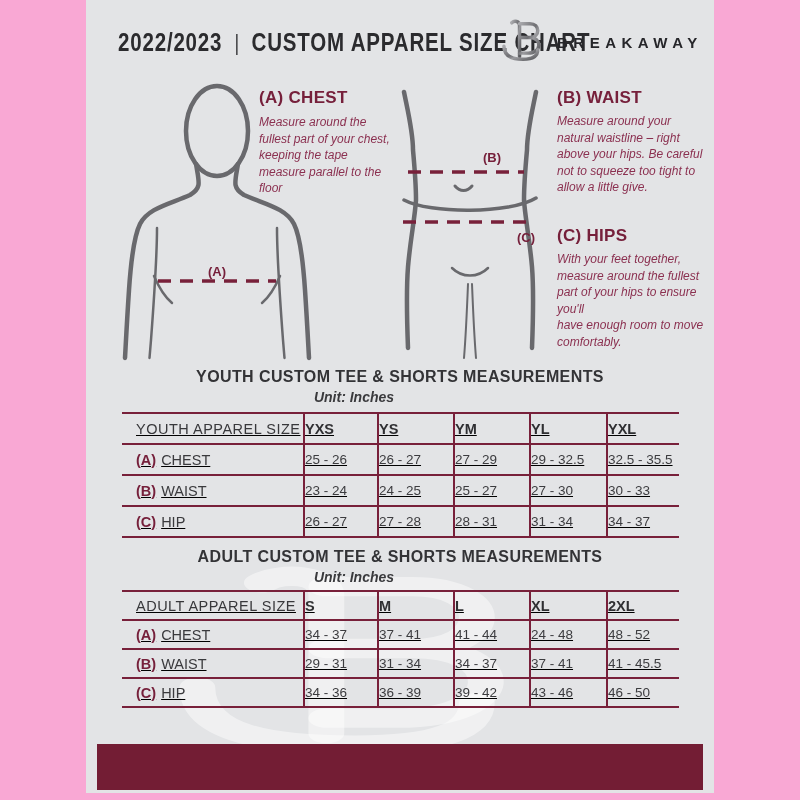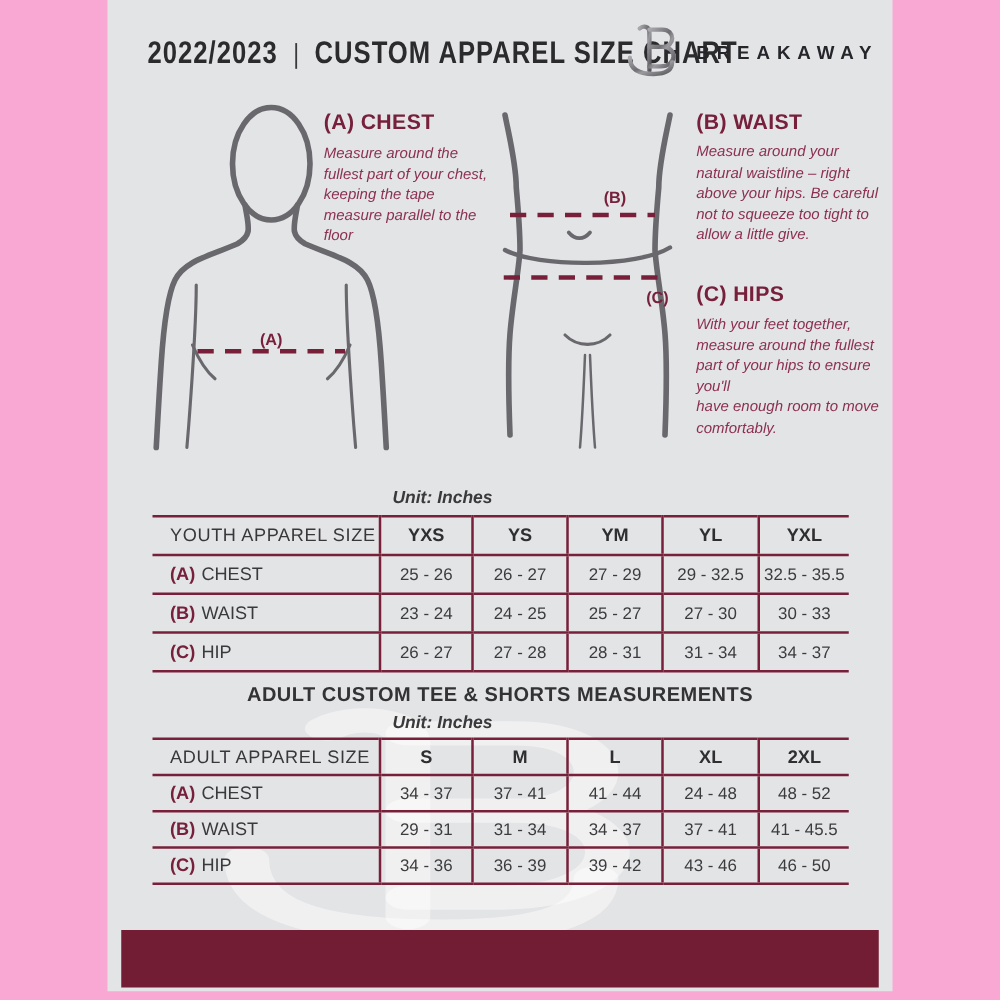--- a/index.html
+++ b/index.html
@@ -25,24 +25,24 @@
 
   
   .sec-title{left:86px;width:628px;text-align:center;font-size:16px;font-weight:700;
              color:#333336;letter-spacing:.4px;}
   .sec-sub{left:86px;width:536px;text-align:center;font-size:14px;font-weight:700;
            font-style:italic;color:#3a3a3d;}
 
   
   table.sizes{position:absolute;left:122px;width:557px;border-collapse:collapse;table-layout:fixed;
               border-top:2px solid #78203a;border-bottom:2px solid #78203a;}
-  table.sizes td{border-bottom:2px solid #78203a;text-align:center;vertical-align:middle;
+  table.sizes td{border-bottom:2px solid #78203a;text-align:left;vertical-align:middle;
                  font-size:13.5px;color:#3c3c3f;padding:0;}
   table.sizes td + td{border-left:2px solid #78203a;}
-  table.sizes tr{height:31px;}
+  table.sizes tr{height:31px;text-decoration:underline;}
   table.adult tr{height:29px;}
   td.rowlabel{text-align:left !important;padding-left:14px !important;font-size:14.5px !important;}
   td.rowlabel .pf{font-weight:700;color:#76203b;margin-right:5px;}
   td.rowlabel .nm{color:#3a3a3d;}
   td.sizecol{font-weight:700;font-size:14.5px !important;color:#2f2f32 !important;}
   td.sizehdr{text-align:left !important;padding-left:14px !important;font-size:14.5px !important;
              color:#38383b !important;letter-spacing:.5px;}
 
   .footerbar{left:97px;top:744px;width:606px;height:46px;background:#731d34;}
   .figure-svg{overflow:visible;}
@@ -115,20 +115,21 @@
   </svg>
 
   <div class="abs m-head blk-a-h">(A) CHEST</div>
   <div class="abs m-body blk-a-b">Measure around the fullest part of your chest, keeping the tape measure parallel to the floor</div>
   <div class="abs m-head blk-b-h">(B) WAIST</div>
   <div class="abs m-body blk-b-b">Measure around your natural waistline – right above your hips. Be careful not to squeeze too tight to allow a little give.</div>
   <div class="abs m-head blk-c-h">(C) HIPS</div>
   <div class="abs m-body blk-c-b">With your feet together, measure around the fullest part of your hips to ensure you'll
 have enough room to move comfortably.</div>
 
+  <div class="abs sec-title" style="top:368px;">YOUTH CUSTOM TEE &amp; SHORTS MEASUREMENTS</div>
   <div class="abs sec-sub" style="top:389px;">Unit: Inches</div>
   <table class="sizes youth" style="top:412px;">
     <colgroup>
         <col style="width:182px">
         <col style="width:74px">
         <col style="width:76px">
         <col style="width:76px">
         <col style="width:77px">
         <col style="width:72px">
       </colgroup>

